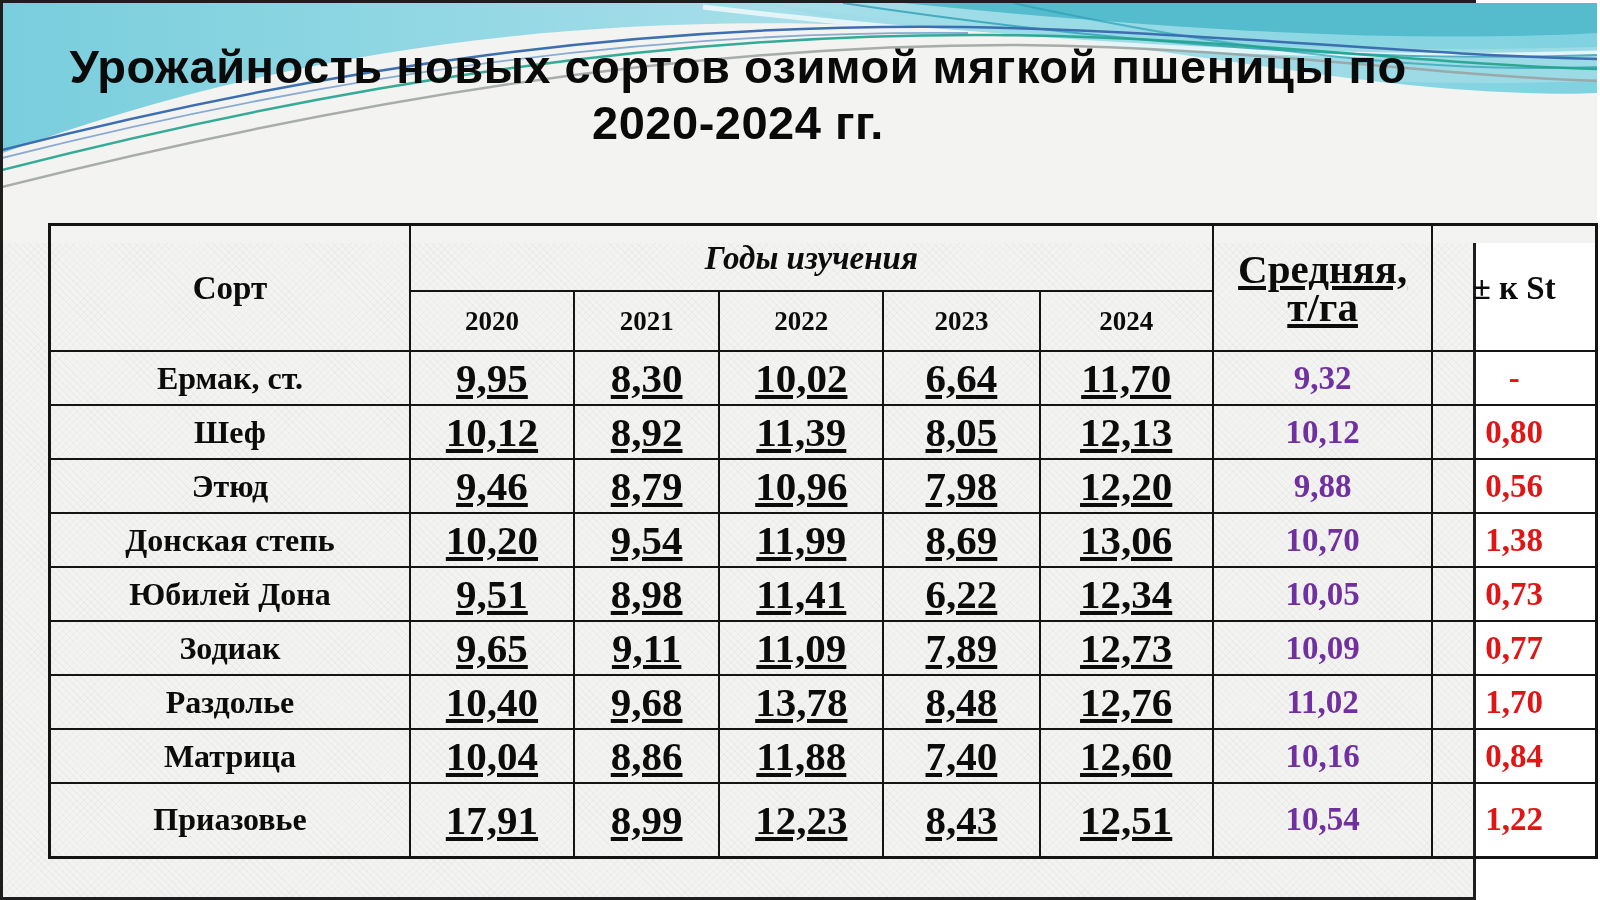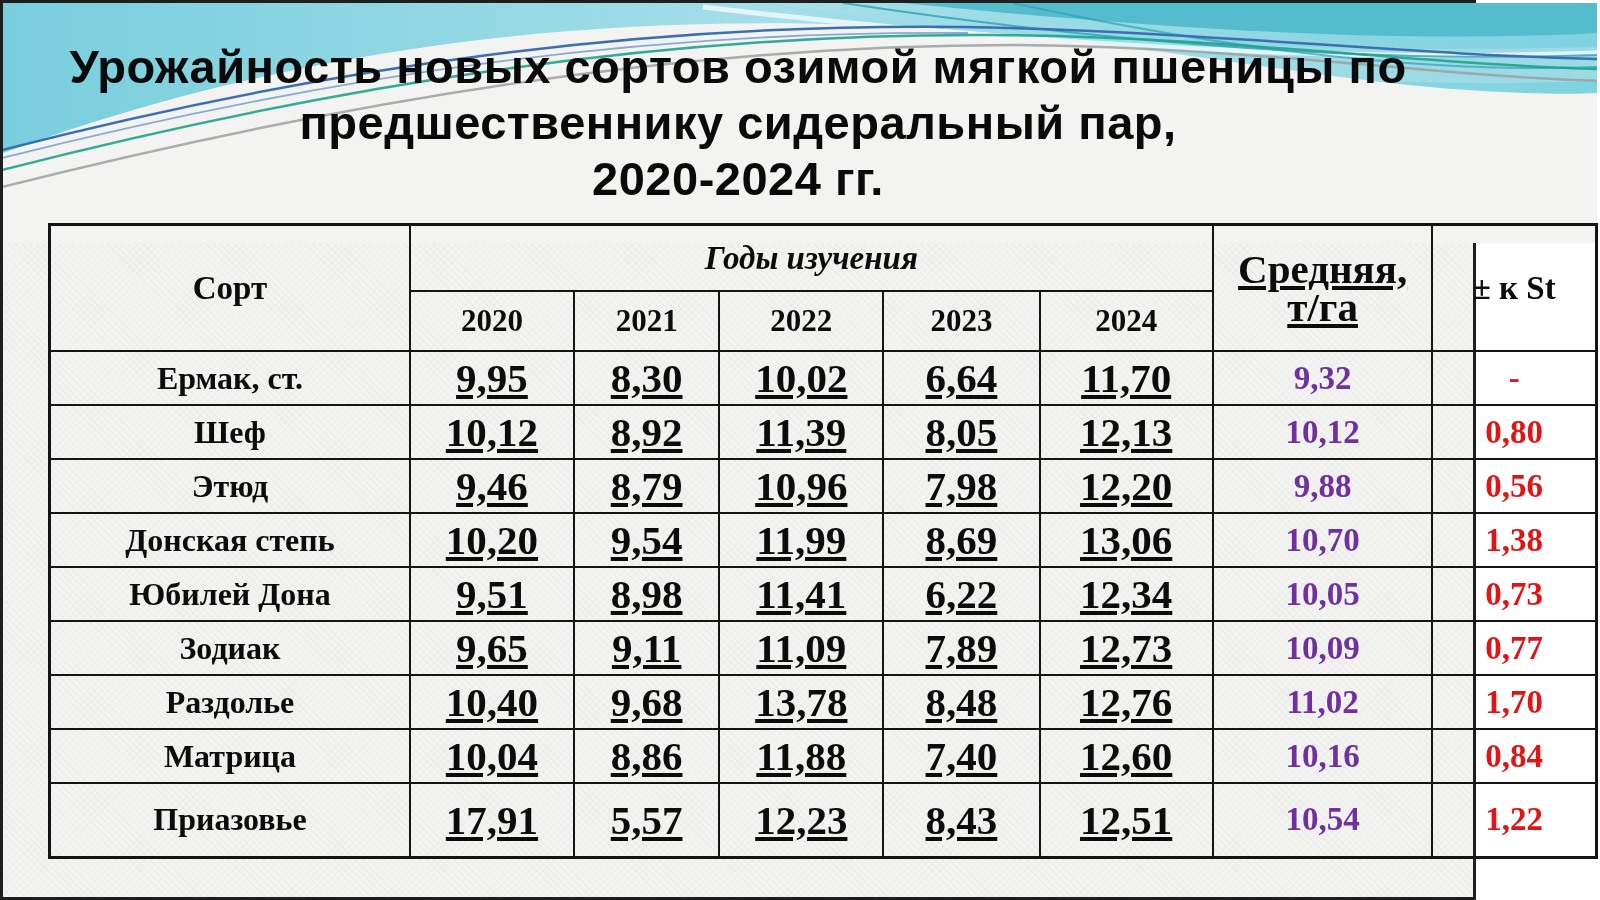--- a/index.html
+++ b/index.html
@@ -23,21 +23,21 @@
     position:absolute;left:33px;top:220px;z-index:2;
     width:1550px;border-collapse:collapse;table-layout:fixed;
     border:3px solid #141414;
     text-align:center;font-weight:bold;color:#0c0c0c;margin-left:12px;
   }
   table.yield td, table.yield th{
     border:2px solid #141414;padding:0;vertical-align:middle;
   }
   .h-group{font-size:33px;height:64px;font-style:italic;}
   .h-variety{font-size:33px;vertical-align:top;padding-top:16px;}
-  .h-year{font-size:31px;height:58px;}
+  .h-year{font-size:27px;height:58px;}
   .h-mean{font-size:41px;line-height:38px;text-decoration:underline;}
   .h-delta{font-size:33px;}
   tr.data-row{height:54px;}
   tr.data-row.last{height:74px;text-align:center;}
   td.variety{font-size:32px;}
   td.num{font-size:41px;text-decoration:underline;}
   td.mean{font-size:33px;color:var(--color-mean-value,#7030a0);}
   td.delta{font-size:33px;color:var(--color-delta-value,#e11515);}
 </style>
 </head>
@@ -63,21 +63,20 @@
       <path d="M0,150 C240,62 520,10 860,22 C1120,32 1270,72 1450,86 C1505,90 1560,92 1594,90 L1594,240 L0,240 Z" fill="#f3f3f1"></path>
       <path d="M-5,148 C330,62 640,20 960,24 C1200,28 1400,52 1599,56" stroke="#3c6fb0" stroke-width="2.5" fill="none"></path>
       <path d="M-5,156 C335,70 645,27 965,30" stroke="#5a8cc4" stroke-width="1.8" fill="none" opacity="0.7"></path>
       <path d="M-5,168 C330,82 660,30 990,32 C1230,34 1420,62 1599,66" stroke="#1fa38c" stroke-width="2.5" fill="none" opacity="0.9"></path>
       <path d="M-5,185 C340,98 680,42 1010,42 C1250,44 1440,74 1599,78" stroke="#9aa0a0" stroke-width="2.5" fill="none" opacity="0.85"></path>
     </svg>
   </div>
 
   <div class="title">
     <div>Урожайность новых сортов озимой мягкой пшеницы по</div>
-    <div>предшественнику сидеральный пар,</div>
     <div>2020-2024 гг.</div>
   </div>
 
   <table class="yield">
     <colgroup>
       <col style="width:23.3%">
         <col style="width:10.6%">
         <col style="width:9.4%">
         <col style="width:10.6%">
       <col style="width:10.1%">
@@ -179,21 +178,21 @@
         <td class="num">8,86</td>
         <td class="num">11,88</td>
         <td class="num">7,40</td>
         <td class="num">12,60</td>
         <td class="mean">10,16</td>
         <td class="delta">0,84</td>
       </tr>
       <tr class="data-row last">
         <td class="variety">Приазовье</td>
         <td class="num">17,91</td>
-        <td class="num">5,57</td>
+        <td class="num">8,99</td>
         <td class="num">12,23</td>
         <td class="num">8,43</td>
         <td class="num">12,51</td>
         <td class="mean">10,54</td>
         <td class="delta">1,22</td>
       </tr>
     </tbody>
   </table>
 </div>
 

